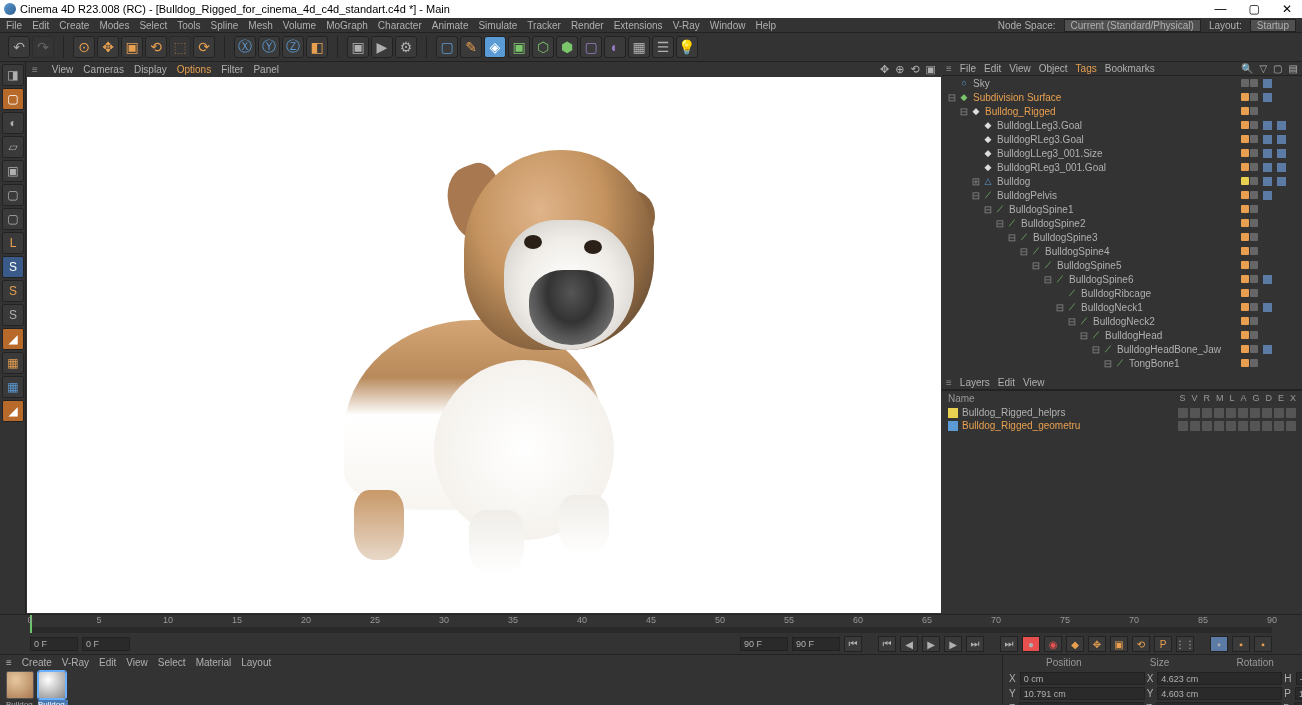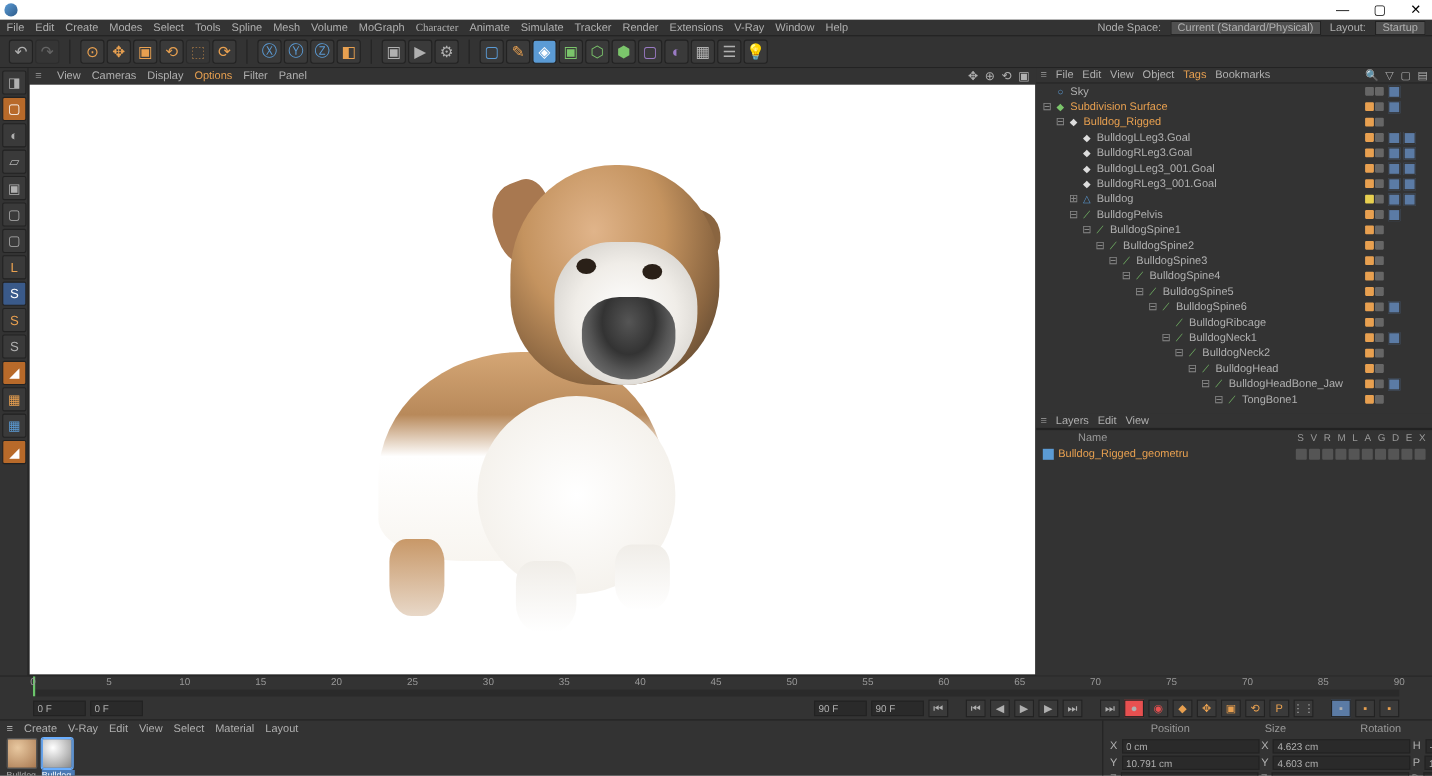--- a/index.html
+++ b/index.html
@@ -71,21 +71,21 @@
 .dot.gray { background: #666; }
 .dot.yellow { background: #e8d050; }
 .tree-row .tag-icons { width: 40px; display: flex; gap: 3px; }
 .tag-sq { width: 11px; height: 11px; background: #5b7ba5; border: 1px solid #333; }
 .clr-sky { color: #5b9bd5; }
 .clr-green { color: #7bc56b; }
 .clr-white { color: #ddd; }
 
 .layers-panel { flex: 1; background: #333; border-top: 1px solid #222; font-size: 10px; }
 .layer-header { display: flex; padding: 2px 6px; color: #999; }
-.layer-header .name-col { flex: 1; margin-left: 32px; }
+.layer-header .name-col { flex: 1; }
 .layer-header .flags { display: flex; gap: 6px; font-size: 9px; }
 .layer-row { display: flex; align-items: center; height: 13px; padding: 0 6px; }
 .layer-color { width: 10px; height: 10px; margin-right: 4px; }
 .layer-row .label { flex: 1; }
 .layer-row .flags { display: flex; gap: 2px; }
 .flag { width: 10px; height: 10px; background: #555; border-radius: 1px; font-size: 7px; display: flex; align-items: center; justify-content: center; }
 
 
 .timeline-area { height: 40px; background: #333; border-top: 1px solid #222; }
 .ruler { height: 18px; position: relative; background: #333; margin: 0 30px; }
@@ -119,39 +119,40 @@
 .coord-row .axis { width: 12px; text-align: right; padding-right: 2px; }
 .coord-row input { flex: 1; height: 13px; background: #2a2a2a; border: 1px solid #222; color: #b0b0b0; font-size: 9px; padding: 0 3px; }
 
 .sel-text { color: #e8a050; }
 </style>
 </head>
 <body>
 
 <div class="titlebar">
   <span class="icon"></span>
+  <span>Cinema 4D R23.008 (RC) - [Bulldog_Rigged_for_cinema_4d_c4d_standart.c4d *] - Main</span>
   <div class="win-controls">
     <span>—</span>
     <span>▢</span>
     <span>✕</span>
   </div>
 </div>
 
 <div class="menubar" id="menubar-left">
   <span style="cursor: pointer;">File</span>
     <span style="cursor: pointer;">Edit</span>
     <span style="cursor: pointer;">Create</span>
     <span style="cursor: pointer;">Modes</span>
     <span style="cursor: pointer;">Select</span>
     <span style="cursor: pointer;">Tools</span>
     <span style="cursor: pointer;">Spline</span>
     <span style="cursor: pointer;">Mesh</span>
     <span style="cursor: pointer;">Volume</span>
     <span style="cursor: pointer;">MoGraph</span>
-    <span style="cursor: pointer; font-family: Liberation Serif, serif;">Character</span>
+    <span style="cursor: pointer;">Character</span>
     <span style="cursor: pointer;">Animate</span>
     <span style="cursor: pointer;">Simulate</span>
     <span style="cursor: pointer;">Tracker</span>
     <span style="cursor: pointer;">Render</span>
     <span style="cursor: pointer;">Extensions</span>
     <span style="cursor: pointer;">V-Ray</span>
     <span style="cursor: pointer;">Window</span>
     <span style="cursor: pointer;">Help</span>
     <div class="right">
     <span>Node Space:</span>
@@ -321,21 +322,21 @@
             <span class="dot gray"></span>
           </span>
           <span class="tag-icons">
             <span class="tag-sq"></span>
             <span class="tag-sq"></span>
           </span>
         </div>
         <div class="tree-row" style="padding-left: 28px;">
           <span class="expander"></span>
           <span class="obj-icon clr-white">◆</span>
-          <span class="label">BulldogLLeg3_001.Goal</span>
+          <span class="label">BulldogLLeg3_001.Size</span>
           <span class="dots">
             <span class="dot orange"></span>
             <span class="dot gray"></span>
           </span>
           <span class="tag-icons">
             <span class="tag-sq"></span>
             <span class="tag-sq"></span>
           </span>
         </div>
         <div class="tree-row" style="padding-left: 28px;">
@@ -518,20 +519,36 @@
             <span>M</span>
             <span>L</span>
             <span>A</span>
             <span>G</span>
             <span>D</span>
             <span>E</span>
             <span>X</span>
           </span>
       </div>
       <div id="layers-body">
+          <div class="layer-row">
+            <span class="layer-color" style="background: rgb(232, 208, 80);"></span>
+            <span class="label">Bulldog_Rigged_helprs</span>
+            <span class="flags">
+              <span class="flag"></span>
+              <span class="flag"></span>
+              <span class="flag"></span>
+              <span class="flag"></span>
+              <span class="flag"></span>
+              <span class="flag"></span>
+              <span class="flag"></span>
+              <span class="flag"></span>
+              <span class="flag"></span>
+              <span class="flag"></span>
+            </span>
+          </div>
           <div class="layer-row">
             <span class="layer-color" style="background: rgb(91, 155, 213);"></span>
             <span class="label sel-text">Bulldog_Rigged_geometru</span>
             <span class="flags">
               <span class="flag"></span>
               <span class="flag"></span>
               <span class="flag"></span>
               <span class="flag"></span>
               <span class="flag"></span>
               <span class="flag"></span>

